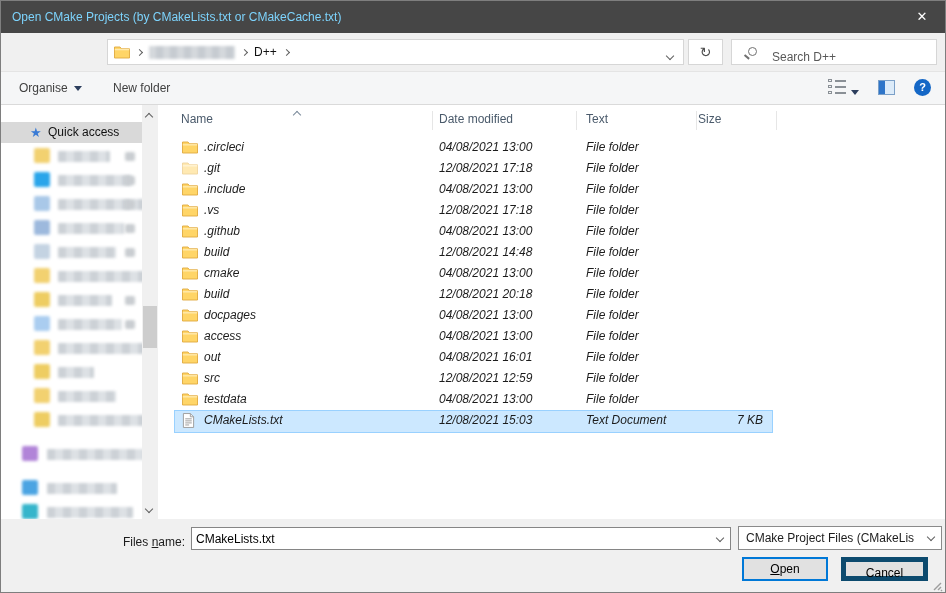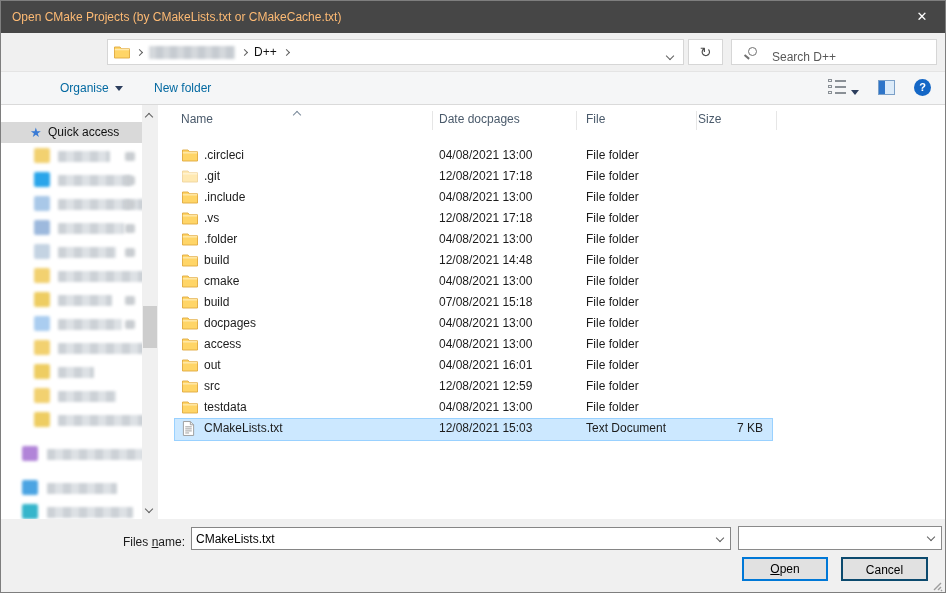--- a/index.html
+++ b/index.html
@@ -4,21 +4,21 @@
 <style>
   * { margin:0; padding:0; box-sizing:border-box; }
   html,body { background:#bbb; }
   .window {
     position:relative; width:946px; height:593px;
     font-family:"Liberation Sans","DejaVu Sans",sans-serif; font-size:12px; color:#1c1c1c;
     background:#fff; border:1px solid #7e7e7e; overflow:hidden;
   }
   
   .titlebar { position:absolute; left:0; top:0; right:0; height:32px; background:var(--titlebar_bg,#464646); }
-  .titlebar .title { position:absolute; left:11px; top:0; line-height:32px; color:#fdba74; white-space:nowrap; }
+  .titlebar .title { position:absolute; left:11px; top:0; line-height:32px; color:#7dd3fc; white-space:nowrap; }
   .close-btn { position:absolute; right:0; top:0; width:46px; height:32px; color:#fff; text-align:center; line-height:32px; font-size:13px; cursor:default; }
   
   .navbar { position:absolute; left:0; top:32px; right:0; height:38px; background:#f0f0f0; }
   .nav-btn { position:absolute; top:39px; height:24px; text-align:center; line-height:24px; font-size:15px; }
   .disabled-arrow { color:#c3c7ca; }
   .enabled-arrow { color:#3f3f3f; }
   .chev { display:inline-block; width:6px; height:6px; border-right:1.4px solid #5f5f5f; border-bottom:1.4px solid #5f5f5f; }
   .chev.down { transform:rotate(45deg); }
   .chev.right { transform:rotate(-45deg); width:5px; height:5px; }
   .chev.up { transform:rotate(-135deg); }
@@ -30,21 +30,21 @@
   .crumb-text { color:#111; }
   .addr-dd { position:absolute; right:2px; top:2px; width:22px; height:20px; text-align:center; padding-top:6px; }
   .refresh-btn { position:absolute; left:687px; top:6px; width:35px; height:26px; background:#fff; border:1px solid #d6d6d6; color:#4f4f4f; font-size:14px; text-align:center; line-height:24px; }
   .searchbox { position:absolute; left:730px; top:6px; width:206px; height:26px; background:#fff; border:1px solid #d6d6d6; }
   .search-glyph { position:absolute; left:16px; top:7px; width:9px; height:9px; border:1.4px solid #717171; border-radius:50%; }
   .search-glyph::after { content:''; position:absolute; left:-5px; top:8px; width:6px; height:1.5px; background:#717171; transform:rotate(40deg); }
   .searchbox input { position:absolute; left:40px; top:1px; width:160px; height:32px; border:none; outline:none; font:inherit; color:#404040; background:transparent; }
   .searchbox input::placeholder { color:#595959; opacity:1; }
   
   .cmdbar { position:absolute; left:0; top:70px; right:0; height:34px; background:#f5f6f7; border-top:1px solid #e4e4e4; border-bottom:1px solid #dadada; }
-  .cmd-item { position:absolute; top:0; height:32px; line-height:32px; color:#0369a1; white-space:nowrap;margin-left:41px; }
+  .cmd-item { position:absolute; top:0; height:32px; line-height:32px; color:#404040; white-space:nowrap; }
   .tri-down { display:inline-block; width:0; height:0; border-left:4px solid transparent; border-right:4px solid transparent; border-top:5px solid #2c3e5d; vertical-align:middle; margin-left:6px; }
   .views-btn { position:absolute; left:827px; top:7px; width:20px; height:18px; }
   .views-btn i { position:absolute; left:0; width:4px; height:3px; border:1px solid #8a9096; }
   .views-btn b { position:absolute; left:7px; width:11px; height:1.5px; background:#8a9096; }
   .views-arrow { position:absolute; left:850px; top:13px; }
   .pane-btn { position:absolute; left:877px; top:8px; width:17px; height:15px; border:1px solid #7ba0c8; background:#dcebf9; }
   .pane-btn::before { content:''; position:absolute; left:0; top:0; bottom:0; width:6px; background:#2e75c9; }
   .help-btn { position:absolute; left:913px; top:7px; width:17px; height:17px; border-radius:50%; background:var(--help_blue,#1467c6); color:#fff; font-weight:bold; font-size:11px; text-align:center; line-height:17px; }
   
   .bodyarea { position:absolute; left:0; top:104px; right:0; height:414px; background:#fff; }
@@ -65,41 +65,41 @@
   
   .sb-scroll { position:absolute; left:141px; top:0; width:16px; height:414px; background:#f0f0f0; }
   .sb-arrow { position:absolute; left:4px; }
   .sb-thumb { position:absolute; left:1px; top:201px; width:14px; height:42px; background:#cdcdcd; }
   
   .filelist { position:absolute; left:157px; top:0; right:0; height:414px; }
   .hdr { position:absolute; top:3px; left:0; right:0; height:25px; color:#4a5a6b; }
   .hdr span { position:absolute; top:4px; white-space:nowrap; }
   .hdr .sep { position:absolute; top:3px; width:1px; height:19px; background:#e6e6e6; }
   .sort-caret { position:absolute; left:136px; top:-2px; width:6px; height:6px; border-right:1.3px solid #7a8a9a; border-bottom:1.3px solid #7a8a9a; transform:rotate(-135deg); }
-  .rows { position:absolute; top:40px; left:0; right:0; }
+  .rows { position:absolute; top:32px; left:0; right:0;font-style:italic; }
   .row { position:relative; height:21px; }
   .row.selected::before { content:''; position:absolute; left:16px; top:0; width:597px; height:21px;
     background:var(--selection_bg,#cce8ff); border:1px solid var(--selection_border,#99d1ff); }
   .cell { position:absolute; top:0; line-height:21px; white-space:nowrap; }
   .c-icon { left:24px; top:3px; line-height:0; }
   .c-name { left:46px; }
   .c-date { left:281px; }
   .c-type { left:428px; }
   .c-size { left:520px; width:85px; text-align:right; }
   .row.hidden-item .c-icon { opacity:.5; }
   
   .footer { position:absolute; left:0; top:518px; right:0; height:75px; background:#f0f0f0; }
   .fn-label { position:absolute; left:96px; top:12px; width:88px; height:23px; line-height:23px; text-align:right; }
   .u { text-decoration:underline; }
   .fn-combo { position:absolute; left:190px; top:8px; width:540px; height:23px; background:#fff; border:1px solid #858585; }
   .fn-combo input { position:absolute; left:4px; top:1px; width:505px; height:19px; border:none; outline:none; font:inherit; background:transparent; color:#000; }
   .combo-chev { position:absolute; right:7px; top:7px; }
   .filter-combo { position:absolute; left:737px; top:7px; width:204px; height:24px; background:#fff; border:1px solid #8a8a8a; line-height:22px; }
   .filter-combo .val { position:absolute; left:7px; right:22px; overflow:hidden; white-space:nowrap; }
-  .btn { position:absolute; top:38px; height:24px; background:#e1e1e1; border:2px solid #0c4a6e; text-align:center; line-height:22px; color:#000; }
+  .btn { position:absolute; top:38px; height:24px; background:#e1e1e1; border:5px solid #0c4a6e; text-align:center; line-height:22px; color:#000; }
   .btn-open { left:741px; width:86px; border:2px solid var(--accent_blue,#0078d7); line-height:20px; }
   .btn-cancel { left:840px; width:87px; }
   .grip { position:absolute; right:2px; bottom:2px; }
 </style>
 </head>
 <body>
 
 <div class="window">
 
   <div class="titlebar">
@@ -241,22 +241,22 @@
     <div class="sb-scroll">
       <span class="sb-arrow" style="top:4px"><i class="chev up" style="border-color:#606060"></i></span>
       <span class="sb-thumb"></span>
       <span class="sb-arrow" style="bottom:4px"><i class="chev down" style="border-color:#606060"></i></span>
     </div>
 
     <div class="filelist">
       <div class="hdr">
         <span class="sort-caret"></span>
         <span style="left:23px">Name</span>
-        <span style="left:281px">Date docpages</span>
-        <span style="left:428px">File</span>
+        <span style="left:281px">Date modified</span>
+        <span style="left:428px">Text</span>
         <span style="left:540px">Size</span>
         <span class="sep" style="left:274px"></span>
         <span class="sep" style="left:418px"></span>
         <span class="sep" style="left:538px"></span>
         <span class="sep" style="left:618px"></span>
       </div>
       <div class="rows">
           <div class="row">
     <span class="cell c-icon">
       <svg width="16" height="14" viewBox="0 0 16 14">
@@ -310,21 +310,21 @@
     <span class="cell c-size"></span>
   </div>
           <div class="row">
     <span class="cell c-icon">
       <svg width="16" height="14" viewBox="0 0 16 14">
         <path d="M.5 2 H6 l1.5 1.8 H15.5 V13 H.5 Z" fill="#ffd567" stroke="#e0a93e" stroke-width=".9"></path>
         <path d="M.8 4.8 H15.2" stroke="#ffe9ac" stroke-width="1.4"></path>
       </svg>
       
     </span>
-    <span class="cell c-name">.folder</span>
+    <span class="cell c-name">.github</span>
     <span class="cell c-date">04/08/2021 13:00</span>
     <span class="cell c-type">File folder</span>
     <span class="cell c-size"></span>
   </div>
           <div class="row">
     <span class="cell c-icon">
       <svg width="16" height="14" viewBox="0 0 16 14">
         <path d="M.5 2 H6 l1.5 1.8 H15.5 V13 H.5 Z" fill="#ffd567" stroke="#e0a93e" stroke-width=".9"></path>
         <path d="M.8 4.8 H15.2" stroke="#ffe9ac" stroke-width="1.4"></path>
       </svg>
@@ -350,21 +350,21 @@
   </div>
           <div class="row">
     <span class="cell c-icon">
       <svg width="16" height="14" viewBox="0 0 16 14">
         <path d="M.5 2 H6 l1.5 1.8 H15.5 V13 H.5 Z" fill="#ffd567" stroke="#e0a93e" stroke-width=".9"></path>
         <path d="M.8 4.8 H15.2" stroke="#ffe9ac" stroke-width="1.4"></path>
       </svg>
       
     </span>
     <span class="cell c-name">build</span>
-    <span class="cell c-date">07/08/2021 15:18</span>
+    <span class="cell c-date">12/08/2021 20:18</span>
     <span class="cell c-type">File folder</span>
     <span class="cell c-size"></span>
   </div>
           <div class="row">
     <span class="cell c-icon">
       <svg width="16" height="14" viewBox="0 0 16 14">
         <path d="M.5 2 H6 l1.5 1.8 H15.5 V13 H.5 Z" fill="#ffd567" stroke="#e0a93e" stroke-width=".9"></path>
         <path d="M.8 4.8 H15.2" stroke="#ffe9ac" stroke-width="1.4"></path>
       </svg>
       
@@ -444,20 +444,21 @@
     </div>
   </div>
 
   <div class="footer">
     <span class="fn-label"><span>Files </span><span class="u">n</span><span>ame:</span></span>
     <div class="fn-combo">
       <input type="text" value="CMakeLists.txt" style="">
       <i class="chev down combo-chev"></i>
     </div>
     <div class="filter-combo">
+      <span class="val">CMake Project Files  (CMakeLis</span>
       <i class="chev down combo-chev"></i>
     </div>
     <div class="btn btn-open"><span class="u">O</span><span>pen</span></div>
     <div class="btn btn-cancel">Cancel</div>
     <svg class="grip" width="12" height="12">
       <g stroke="#9e9e9e" stroke-width="1.4">
         <line x1="10" y1="3" x2="3" y2="10"></line>
           <line x1="10" y1="7" x2="7" y2="10"></line>
           <line x1="10" y1="11" x2="11" y2="10"></line>
       </g>

